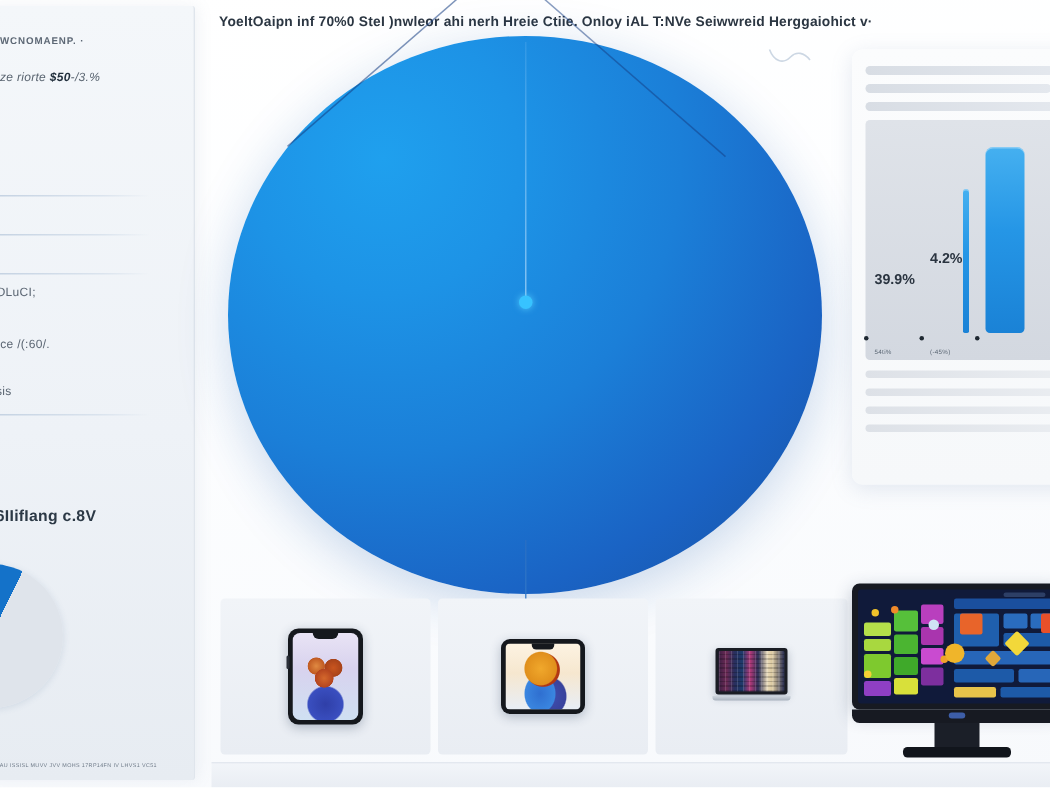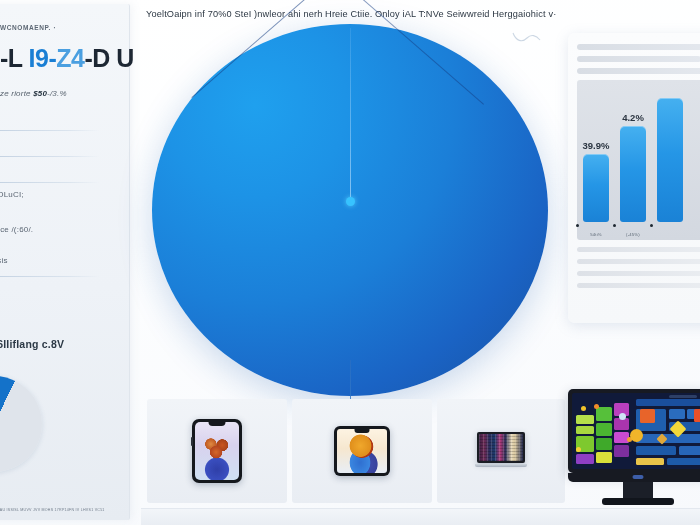--- a/index.html
+++ b/index.html
@@ -85,21 +85,21 @@
     position: absolute; left: 2px; bottom: 8px;
     width: 128px;
     font-size: 3.6px; letter-spacing: .25px; color: #6e7a88;
     white-space: nowrap; overflow: hidden; filter: blur(.2px);
   }
 
   
   .main-head {
     position: absolute; left: 146px; top: 9px;
     width: 420px;
-    font-size: 9.2px; font-weight: 400; color: #2b3642;
+    font-size: 9.2px; font-weight: 700; color: #2b3642;
     letter-spacing: .15px; white-space: nowrap;
     filter: blur(.3px);
   }
   .head-squiggle {
     position: absolute; left: 512px; top: 31px;
     width: 30px; height: 14px;
     opacity: .5;
   }
 
   
@@ -164,21 +164,21 @@
     height: 160px;
     background: linear-gradient(180deg,#dfe3e9 0%, #d3d8e0 100%);
     border-radius: 3px;
     padding: 0 4px;
   }
   .bars {
     position: absolute; left: 6px; right: -8px; bottom: 18px;
     height: 132px;
     display: flex; align-items: flex-end; gap: 11px;
   }
-  .bar-wrap { position: relative; width: 26px; display: flex; flex-direction: column; align-items: center; }
+  .bar-wrap { position: relative; width: 26px; display: flex; flex-direction: row; align-items: center; }
   .bar-val {
     font-size: 9.5px; font-weight: 700; color: #2a3440;
     margin-bottom: 3px; white-space: nowrap;
     filter: blur(.25px);
   }
   .bar {
     width: 26px; border-radius: 5px 5px 3px 3px;
     background: linear-gradient(180deg,#45b0f0 0%, #2596e6 45%, #1a82d6 100%);
     box-shadow: inset 0 1px 0 rgba(255,255,255,.35);
   }
@@ -318,24 +318,20 @@
   }
 </style>
 </head>
 <body>
 
 <div class="stage">
 
   <div class="side-card">
     <div class="sc-eyebrow">WCNOMAENP. ·</div>
 
-    <div class="sc-title">
-      <span>-L</span>
-      <span class="hl">I9-</span><span class="hl2">Z4</span><span>-D U</span>
-    </div>
 
     <div class="sc-sub">
       <span>ze riorte </span><span class="num">$50</span><span>-/3.%</span>
     </div>
 
     <div class="sc-rule r1"></div>
     <div class="sc-rule r2"></div>
     <div class="sc-rule r3"></div>
     <div class="sc-rule r4"></div>
 

